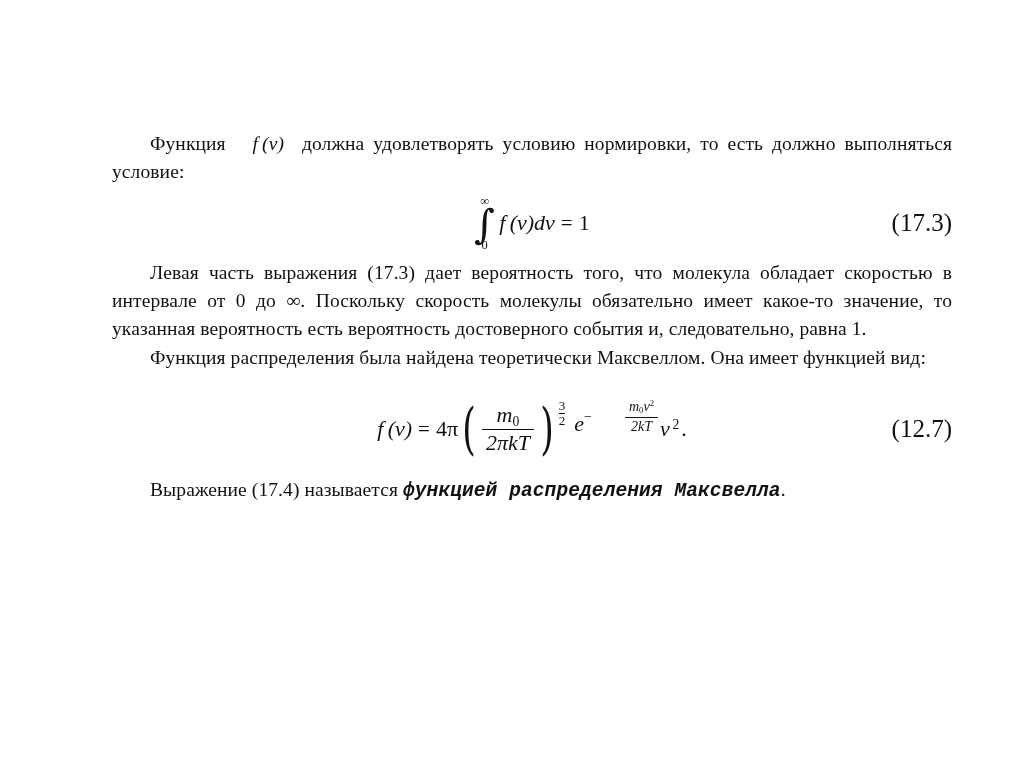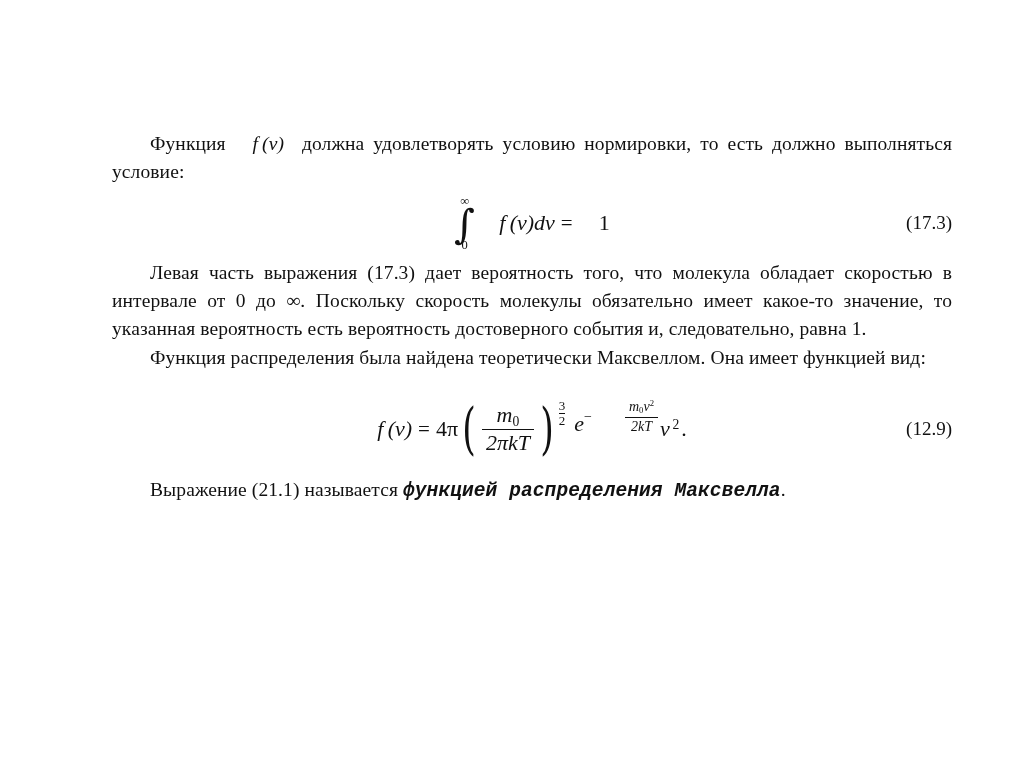--- a/index.html
+++ b/index.html
@@ -48,21 +48,21 @@
     align-items: center;
     justify-content: center;
     margin: 10px 0 8px 0;
     min-height: 56px;
   }
   .eqnum {
     position: absolute;
     right: 0;
     top: 50%;
     transform: translateY(-50%);
-    font-size: 19px;
+    font-size: 25px;
   }
   .eqbody {
     font-size: 22px;
     display: flex;
     align-items: center;
     justify-content: center;
   }
   
   .intgroup {
     display: inline-flex;
@@ -80,21 +80,20 @@
   .lim {
     font-size: 12.5px;
     line-height: 1;
   }
   .lim.top { margin-bottom: -2px; }
   .lim.bot { margin-top: -3px; }
 
   .eq-inline-it {
     font-style: italic;
     font-size: 22px;
-    margin-left: 20px;
   }
   .eq-op {
     margin: 0 6px;
     font-size: 21px;
   }
 
   
   .maxwell {
     display: inline-flex;
     align-items: center;
@@ -228,22 +227,22 @@
             <span class="frac small">
               <span class="num">m<sub class="sb">0</sub>v<sup class="sp">2</sup></span>
               <span class="bar"></span>
               <span class="den">2kT</span>
             </span>
           </span>
         </span>
         <span class="mathi" style="margin-left:0;">v<sup class="sp"> 2</sup></span>
         <span style="margin-left:2px;">.</span>
       </div>
-      <span class="eqnum">(12.9)</span>
+      <span class="eqnum">(12.7)</span>
     </div>
 
 
     <p class="para">
-      <span>Выражение (21.1) называется </span><span class="bolditalic">функцией распределения Максвелла</span><span>.</span>
+      <span>Выражение (17.4) называется </span><span class="bolditalic">функцией распределения Максвелла</span><span>.</span>
     </p>
 
   </div>
 </div>
 
 </body></html>

